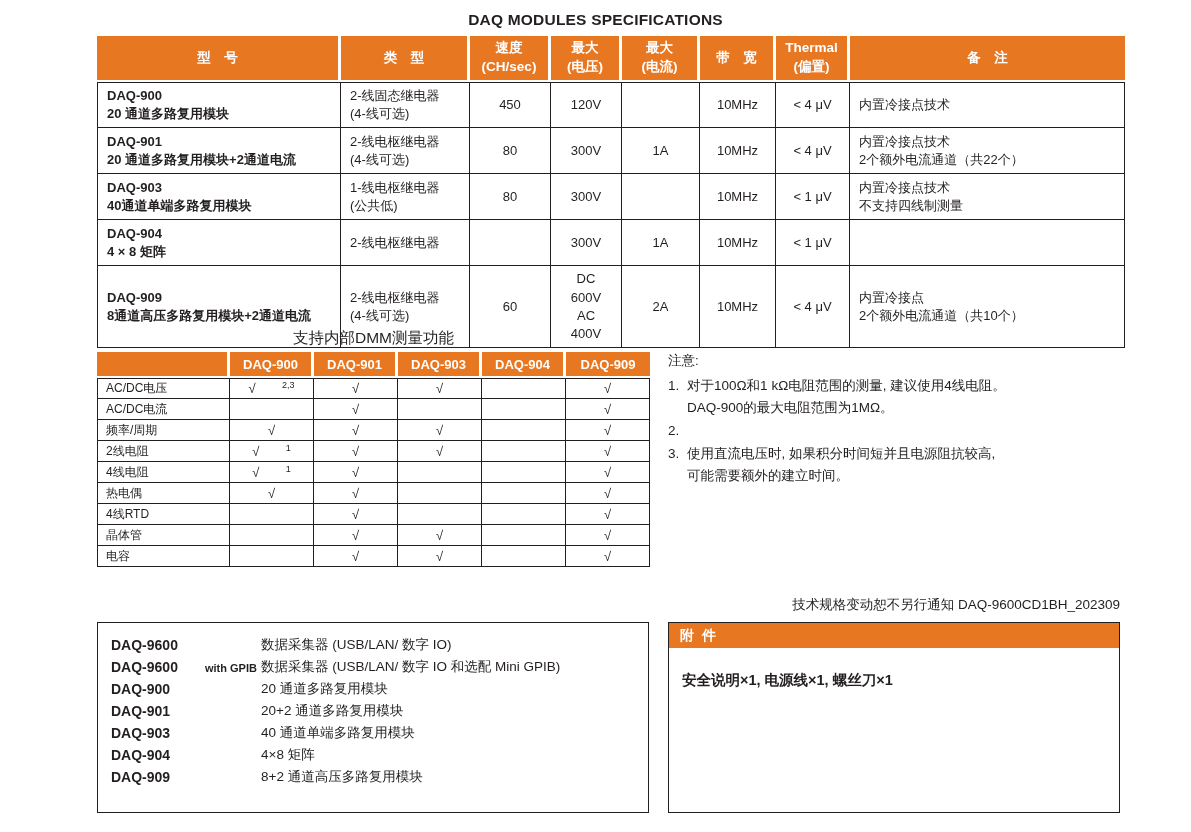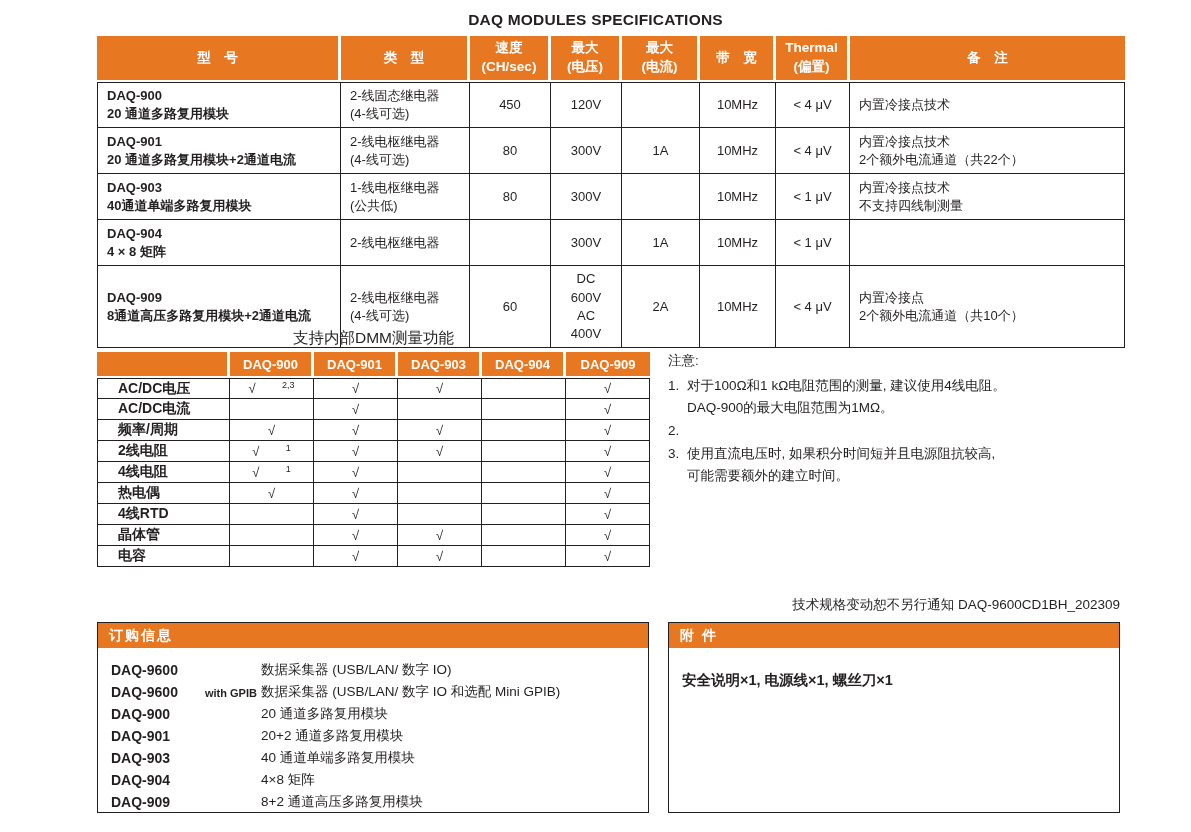--- a/index.html
+++ b/index.html
@@ -47,21 +47,21 @@
     height:26px; text-align:center; vertical-align:middle;
     border-right:3px solid #fff; border-bottom:2px solid #fff;
   }
   .dmm th:last-child { border-right:0; }
   .dmm td {
     border-right:1px solid var(--ink); border-bottom:1px solid var(--ink);
     height:21px; font-size:13px; vertical-align:middle; padding:0;
   }
   .dmm td:first-child { border-left:1px solid var(--ink); }
   .dmm tbody tr:first-child td { border-top:1px solid var(--ink); }
-  .dmm td.lbl { font-weight:bold; font-size:14px; padding-left:20px; }
+  .dmm td.lbl { font-weight:normal; font-size:12px; padding-left:8px; }
   .dmm td.chk { text-align:center; }
   sup { font-size:9px;padding-left:24px; }
 
   
   .notes { position:absolute; left:668px; top:350px; width:475px; font-size:13.5px; line-height:22px; }
   .notes-title { margin-bottom:3px; }
   .note-item { display:flex; margin-bottom:1px; }
   .note-num { flex:none; width:19px; }
   .note-lines { white-space:pre-line; }
 
@@ -295,21 +295,20 @@
         <div class="note-num">3.</div>
         <div class="note-lines">使用直流电压时, 如果积分时间短并且电源阻抗较高,
 可能需要额外的建立时间。</div>
       </div>
     </div>
 </div>
 
 <div class="footer-note">技术规格变动恕不另行通知 DAQ-9600CD1BH_202309</div>
 
 <div class="box box-order">
-  <div class="box-hdr">订购信息</div>
   <div class="order-list" id="order-list">
       <div class="order-item"><span class="ocol1"><span class="om">DAQ-9600</span></span><span class="od">数据采集器 (USB/LAN/ 数字 IO)</span></div>
       <div class="order-item"><span class="ocol1"><span class="om">DAQ-9600</span><span class="osuf"> with GPIB</span></span><span class="od">数据采集器 (USB/LAN/ 数字 IO 和选配 Mini GPIB)</span></div>
       <div class="order-item"><span class="ocol1"><span class="om">DAQ-900</span></span><span class="od">20 通道多路复用模块</span></div>
       <div class="order-item"><span class="ocol1"><span class="om">DAQ-901</span></span><span class="od">20+2 通道多路复用模块</span></div>
       <div class="order-item"><span class="ocol1"><span class="om">DAQ-903</span></span><span class="od">40 通道单端多路复用模块</span></div>
       <div class="order-item"><span class="ocol1"><span class="om">DAQ-904</span></span><span class="od">4×8 矩阵</span></div>
       <div class="order-item"><span class="ocol1"><span class="om">DAQ-909</span></span><span class="od">8+2 通道高压多路复用模块</span></div>
     </div>
 </div>

